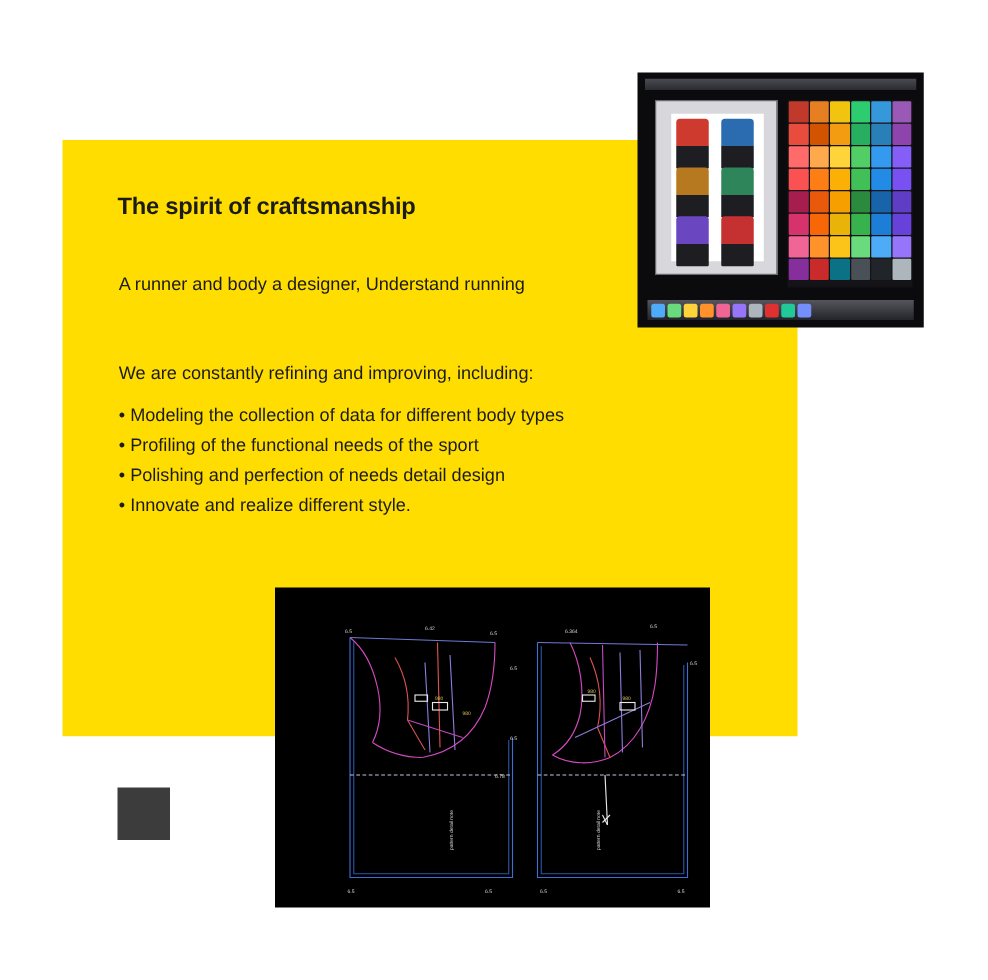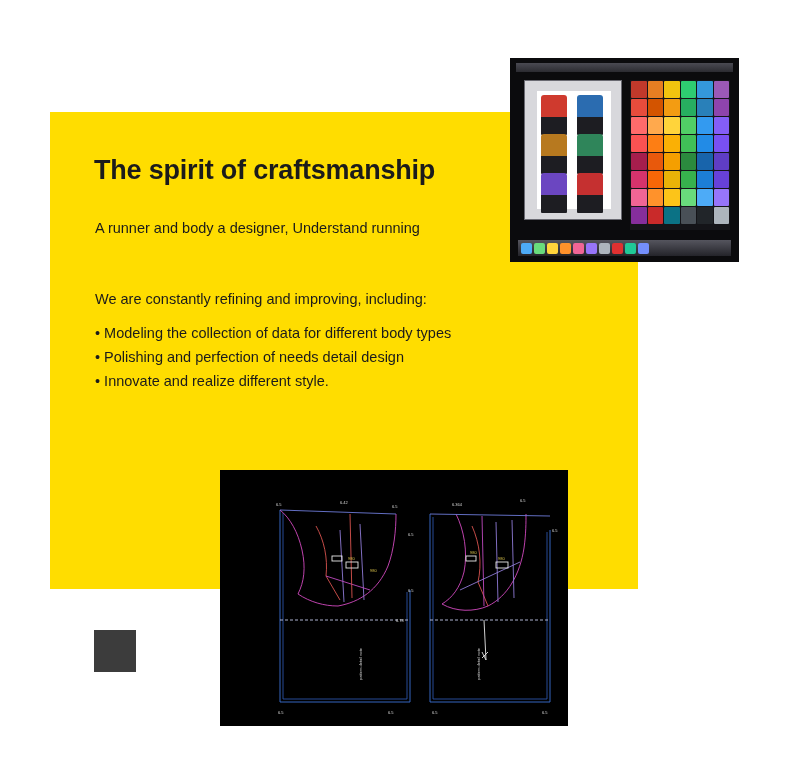--- a/index.html
+++ b/index.html
@@ -23,21 +23,21 @@
     top: 112px;
     width: 588px;
     height: 477px;
     background: #ffdd00;
   }
 
   #heading {
     position: absolute;
     left: 44px;
     top: 43px;
-    font-size: 27px;
+    font-size: 19px;
     font-weight: bold;
     color: #1b1b1b;
     letter-spacing: -0.2px;
     white-space: nowrap;
   }
 
   #intro-block {
     position: absolute;
     left: 45px;
     top: 103px;
@@ -146,20 +146,21 @@
   <div id="heading">The spirit of craftsmanship</div>
 
   <div id="intro-block">
     <div>A runner and body a designer, Understand running</div>
   </div>
 
   <div id="body-block">
     <div class="lead">We are constantly refining and improving, including:</div>
     <div style="height:8px"></div>
     <div class="bullet">• Modeling the collection of data for different body types</div>
+    <div class="bullet">• Profiling of the functional needs of the sport</div>
     <div class="bullet">• Polishing and perfection of needs detail design</div>
     <div class="bullet">• Innovate and realize different style.</div>
   </div>
 </div>
 
 <div id="accent-square"></div>
 
 <div id="design-software-image">
   <div id="dsi-titlebar"></div>
   <div id="dsi-canvas">

